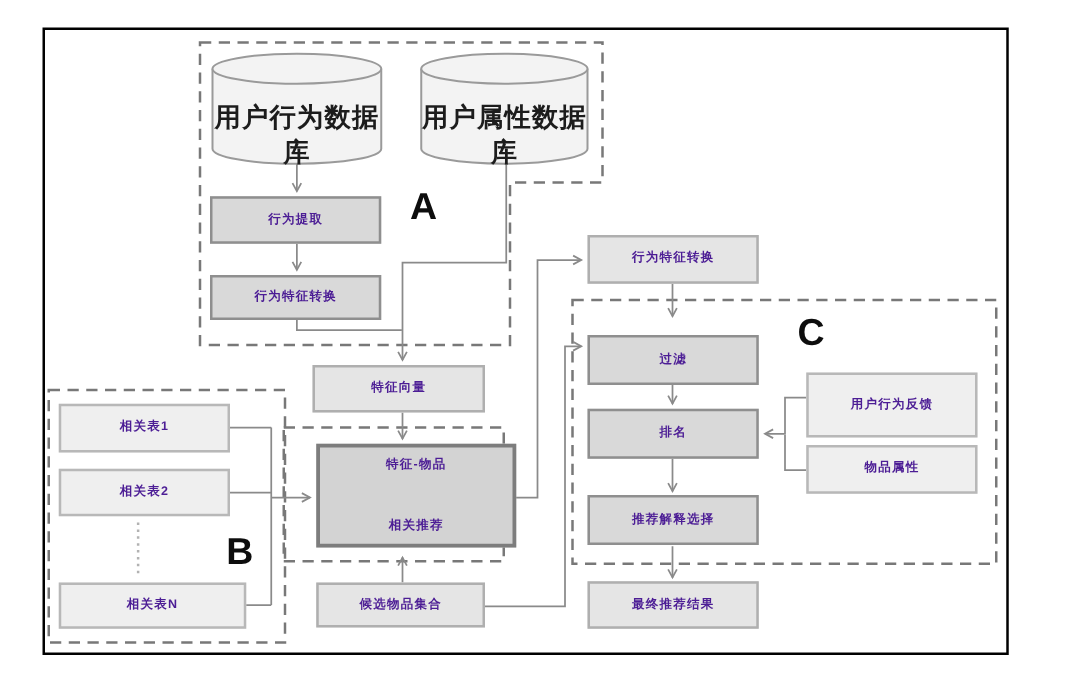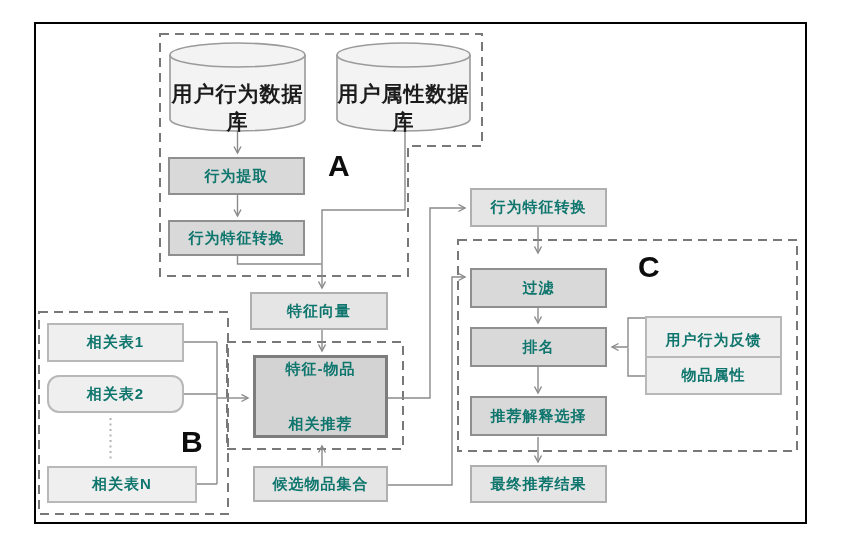--- a/index.html
+++ b/index.html
@@ -7,21 +7,21 @@
     position:relative;width:863px;height:542px;background:#ffffff;overflow:hidden;
     font-family:"Liberation Sans","DejaVu Sans",sans-serif;
   }
   #frame{
     position:absolute;left:34px;top:22px;width:773px;height:502px;
     box-sizing:border-box;border:2px solid #000;background:#fff;
   }
   .node{
     position:absolute;box-sizing:border-box;
     display:flex;align-items:center;justify-content:center;flex-direction:column;
-    font-size:15px;font-weight:600;color:#0f766e;text-align:center;line-height:1.25;
+    font-size:10px;font-weight:600;color:#4c1d95;text-align:center;line-height:1.25;
     letter-spacing:1px;
   }
   .proc{background:#d9d9d9;border:2px solid #8f8f8f;}
   .core{background:#d3d3d3;border:3px solid #7d7d7d;}
   .light{background:#e5e5e5;border:2px solid #afafaf;}
   .lighter{background:#efefef;border:2px solid #b8b8b8;}
   .cyl-label{
     position:absolute;text-align:center;font-size:21px;font-weight:600;color:#1c1c1c;
     letter-spacing:1px;
   }
@@ -106,33 +106,33 @@
 
   <div class="region-label" style="left:328px;top:149px;">A</div>
   <div class="region-label" style="left:181px;top:425px;">B</div>
   <div class="region-label" style="left:638px;top:250px;">C</div>
 
   <div class="node proc" style="left:168px;top:157px;width:137px;height:38px;">行为提取</div>
   <div class="node proc" style="left:168px;top:220px;width:137px;height:36px;">行为特征转换</div>
 
   <div class="node light" style="left:250px;top:292px;width:138px;height:38px;">特征向量</div>
 
-  <div class="node core" style="left:253px;top:355px;width:135px;height:83px;gap:36px;">
+  <div class="node core" style="left:253px;top:355px;width:160px;height:83px;gap:36px;">
     <span>特征-物品</span>
     <span>相关推荐</span>
   </div>
 
   <div class="node light" style="left:253px;top:466px;width:135px;height:36px;">候选物品集合</div>
 
   <div class="node lighter" style="left:47px;top:323px;width:137px;height:39px;">相关表1</div>
-  <div class="node lighter" style="left:47px;top:375px;width:137px;height:38px;border-radius:12px;">相关表2</div>
+  <div class="node lighter" style="left:47px;top:375px;width:137px;height:38px;">相关表2</div>
   <div class="node lighter" style="left:47px;top:466px;width:150px;height:37px;">相关表N</div>
 
   <div class="node light" style="left:470px;top:188px;width:137px;height:39px;">行为特征转换</div>
   <div class="node proc" style="left:470px;top:268px;width:137px;height:40px;">过滤</div>
   <div class="node proc" style="left:470px;top:327px;width:137px;height:40px;">排名</div>
   <div class="node proc" style="left:470px;top:396px;width:137px;height:40px;">推荐解释选择</div>
   <div class="node light" style="left:470px;top:465px;width:137px;height:38px;">最终推荐结果</div>
 
-  <div class="node lighter" style="left:645px;top:316px;width:137px;height:52px;font-family:Liberation Mono, monospace;">用户行为反馈</div>
+  <div class="node lighter" style="left:645px;top:298px;width:137px;height:52px;">用户行为反馈</div>
   <div class="node lighter" style="left:645px;top:356px;width:137px;height:39px;text-align:right;">物品属性</div>
 
 </div>
 
 </body></html>

